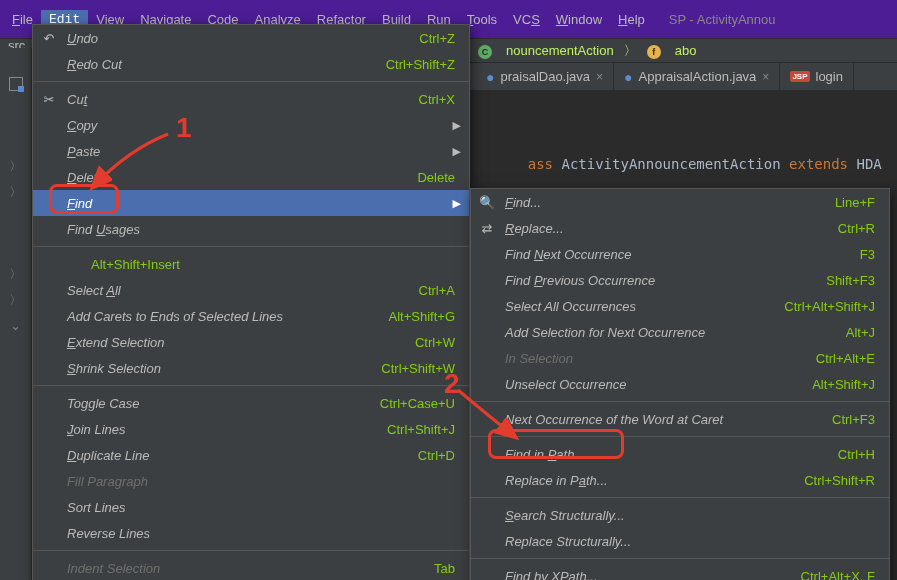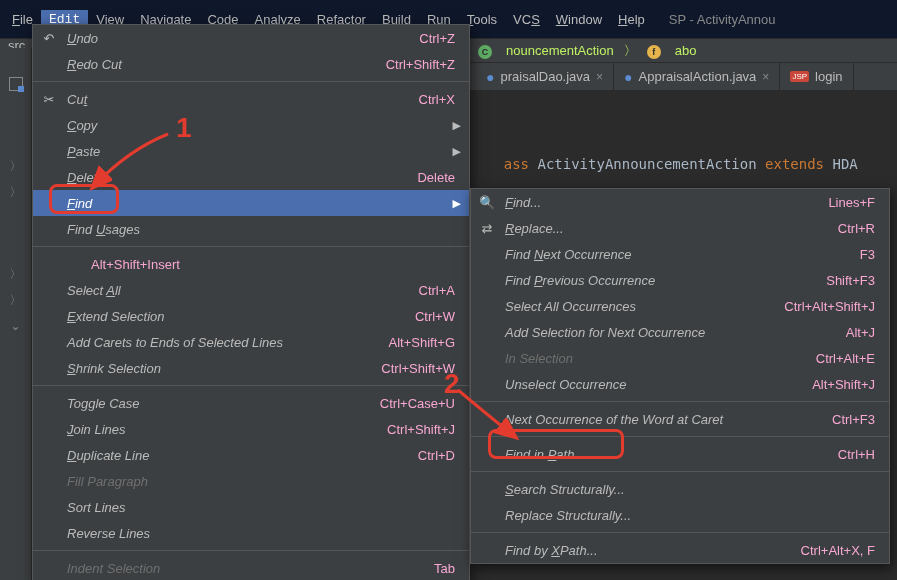--- a/index.html
+++ b/index.html
@@ -11,21 +11,21 @@
     width: 897px;
     height: 580px;
     overflow: hidden;
     position: relative;
     user-select: none;
   }
 
   
   .menu-bar {
     height: 39px;
-    background: #0f172a;
+    background: #4c1d95;
     border-bottom: 1px solid #2b2b2b;
     display: flex;
     align-items: center;
     padding-left: 4px;
   }
   .menu-bar .menu-item {
     padding: 2px 8px;
     color: #bbbbbb;
     cursor: default;
   }
@@ -77,35 +77,35 @@
     display: flex; align-items: center;
     padding: 0 10px;
     color: #bbb;
     border-right: 1px solid #2b2b2b;
     gap: 6px;
   }
   .tab .tab-close { color: #888; font-size: 12px; }
   .tab .j-icon { color: #5b8bd0; font-size: 14px; }
   .tab .jsp-icon {
     background:#c9473a; color:#fff;
-    font-size:8px; font-weight:normal;
+    font-size:8px; font-weight:bold;
     padding:1px 2px; border-radius:2px;
   }
 
   
   .editor {
     background: #2b2b2b;
     padding: 40px 0 0 0;
     height: 520px;
     overflow: hidden;
     font-family: "Consolas","Menlo",monospace;
     font-size: 14px;
   }
   .code-line {
-    padding-left: 0;
+    padding-left: 24px;
     white-space: pre;
     line-height: 22px;
   }
   .kw { color: #cc7832; }
   .cls { color: #a9b7c6; }
 
   
   .left-gutter {
     position: absolute;
     left: 0; top: 48px;
@@ -150,21 +150,21 @@
     align-items: center;
     height: 26px;
     padding: 0 14px 0 34px;
     color: #bbbbbb;
     position: relative;
     white-space: nowrap;
   }
   .dropdown .row.sel { background: #4b6eaf; color: #fff; }
   .dropdown .row.dis { color: #6f6f6f; }
   .dropdown .row .lbl { flex: 1; font-style: italic; }
-  .dropdown .row .sc  { color: #f9a8d4; margin-left: 24px; }
+  .dropdown .row .sc  { color: #84cc16; margin-left: 24px; }
   .dropdown .row .tri {
     position: absolute; right: 8px;
     color: #bbb; font-size: 11px;
   }
   .dropdown .row.sel .tri { color:#fff; }
   .dropdown .row .picon {
     position: absolute; left: 8px;
     width: 16px; display:flex; justify-content:center;
     color: #bbb;
   }
@@ -299,26 +299,26 @@
     </div>
     <div class="sep"></div>
     <div class="row">
       <span class="sc">Alt+Shift+Insert</span>
     </div>
     <div class="row">
       <span class="lbl">Select <span class="mnemon">A</span>ll</span>
       <span class="sc">Ctrl+A</span>
     </div>
     <div class="row">
+      <span class="lbl">Add Carets to Ends of Selected Lines</span>
+      <span class="sc">Alt+Shift+G</span>
+    </div>
+    <div class="row">
       <span class="lbl"><span class="mnemon">E</span>xtend Selection</span>
       <span class="sc">Ctrl+W</span>
-    </div>
-    <div class="row">
-      <span class="lbl">Add Carets to Ends of Selected Lines</span>
-      <span class="sc">Alt+Shift+G</span>
     </div>
     <div class="row">
       <span class="lbl"><span class="mnemon">S</span>hrink Selection</span>
       <span class="sc">Ctrl+Shift+W</span>
     </div>
     <div class="sep"></div>
     <div class="row">
       <span class="lbl">Toggle Case</span>
       <span class="sc">Ctrl+Case+U</span>
     </div>
@@ -343,21 +343,21 @@
     <div class="row dis">
       <span class="lbl">Indent Selection</span>
       <span class="sc">Tab</span>
     </div>
   </div>
 
 <div class="dropdown" id="find-menu" style="left:470px; top:188px; width:420px;">
     <div class="row">
       <span class="picon">🔍</span>
       <span class="lbl"><span class="mnemon">F</span>ind...</span>
-      <span class="sc">Lines+F</span>
+      <span class="sc">Line+F</span>
     </div>
     <div class="row">
       <span class="picon">⇄</span>
       <span class="lbl"><span class="mnemon">R</span>eplace...</span>
       <span class="sc">Ctrl+R</span>
     </div>
     <div class="row">
       <span class="lbl">Find <span class="mnemon">N</span>ext Occurrence</span>
       <span class="sc">F3</span>
     </div>
@@ -383,20 +383,24 @@
     </div>
     <div class="sep"></div>
     <div class="row">
       <span class="lbl">Next Occurrence of the Word at Caret</span>
       <span class="sc">Ctrl+F3</span>
     </div>
     <div class="sep"></div>
     <div class="row">
       <span class="lbl">Find in <span class="mnemon">P</span>ath...</span>
       <span class="sc">Ctrl+H</span>
+    </div>
+    <div class="row">
+      <span class="lbl">Replace in P<span class="mnemon">a</span>th...</span>
+      <span class="sc">Ctrl+Shift+R</span>
     </div>
     <div class="sep"></div>
     <div class="row">
       <span class="lbl"><span class="mnemon">S</span>earch Structurally...</span>
     </div>
     <div class="row">
       <span class="lbl">Replace Structurally...</span>
     </div>
     <div class="sep"></div>
     <div class="row">

